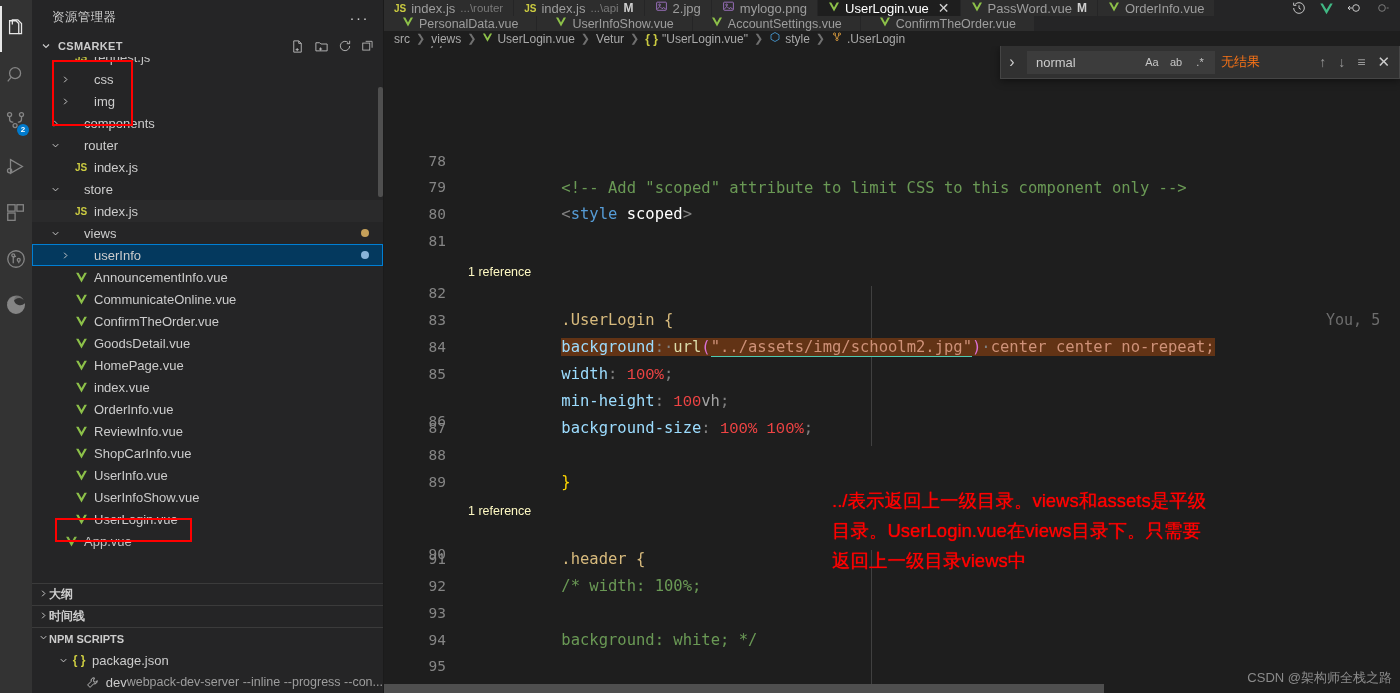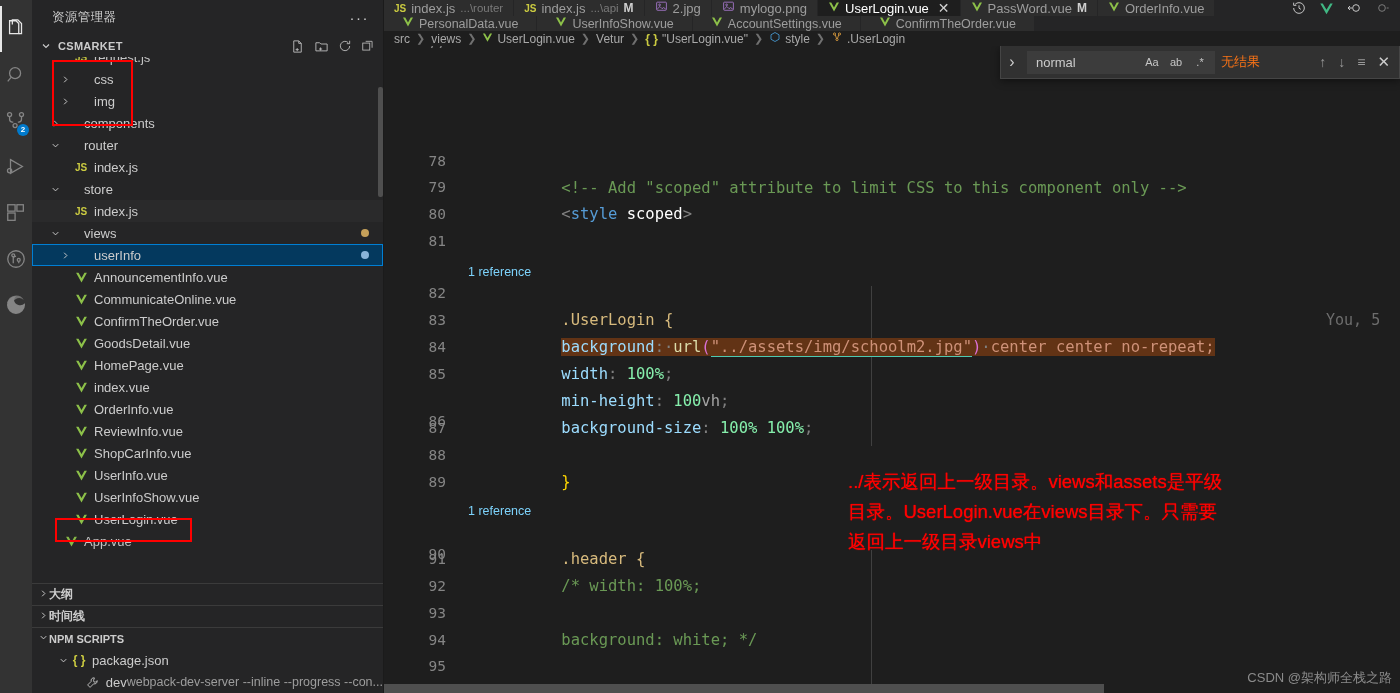--- a/index.html
+++ b/index.html
@@ -116,36 +116,36 @@
   .code {
     font-family: "DejaVu Sans Mono", "Liberation Mono", monospace;
     font-size: 15.5px; line-height: 26.6px; color: #d4d4d4; white-space: pre;
   }
   .ln {
     position: absolute; left: 0; width: 62px; text-align: right;
     color: #858585; font-family: "DejaVu Sans Mono", monospace; font-size: 14.5px;
   }
   .cl { position: absolute; left: 84px; white-space: pre; }
   .ref {
-    position: absolute; left: 84px; color: #7dd3fc; font-size: 12.5px;
+    position: absolute; left: 84px; color: #fef9c3; font-size: 12.5px;
     font-family: "Liberation Sans", sans-serif; cursor: pointer;
   }
   .indent-guide { position: absolute; width: 1px; background: #404040; left: 84px; }
 
   .c-comment { color: #6a9955; }
   .c-tag     { color: #569cd6; }
   .c-punct   { color: #808080; }
   .c-sel     { color: #d7ba7d; }
   .c-brace   { color: #ffd700; }
   .c-prop    { color: #9cdcfe; }
   .c-func    { color: #dcdcaa; }
   .c-str     { color: #ce9178; }
   .c-val     { color: #ce9178; }
   .c-paren   { color: #da70d6; }
-  .c-cyan    { color: #86efac; }
+  .c-cyan    { color: #ef4444; font-family: Liberation Mono, monospace; }
 
   .hl-find { background: #623315; }
   .str-underline { border-bottom: 1px solid #4ec9b0; }
   .colorbox { display:inline-block; width: 12px; height: 12px; background:#ffffff; vertical-align: -1px; margin: 0 1px; border: 1px solid #ffffff; }
 
   .blame { position: absolute; color: #6d6d6d; font-family:"DejaVu Sans Mono", monospace; font-size: 15px; white-space: pre; }
 
   
   .annot {
     position: absolute; color: #ff0000; font-size: 18.5px; line-height: 30px;
@@ -813,21 +813,21 @@
           <span class="opt">.*</span>
         </div>
         <span class="noresult">无结果</span>
         <span style="flex:1 1 auto"></span>
         <span class="act">↑</span>
         <span class="act">↓</span>
         <span class="act">≡</span>
         <span class="act close">✕</span>
       </div>
 
-      <div class="annot" style="left:448px; top:421px;margin-left:16px;">../表示返回上一级目录。views和assets是平级
+      <div class="annot" style="left:448px; top:440px;">../表示返回上一级目录。views和assets是平级
 目录。UserLogin.vue在views目录下。只需要
 返回上一级目录views中</div>
 
       <div class="hscroll" style="left:0px;width:720px;bottom:0;"></div>
     </div>
 
     <div class="watermark">CSDN @架构师全栈之路</div>
   </div>
 
   <div class="redbox" style="left:52px; top:60px; width:81px; height:66px;"></div>

